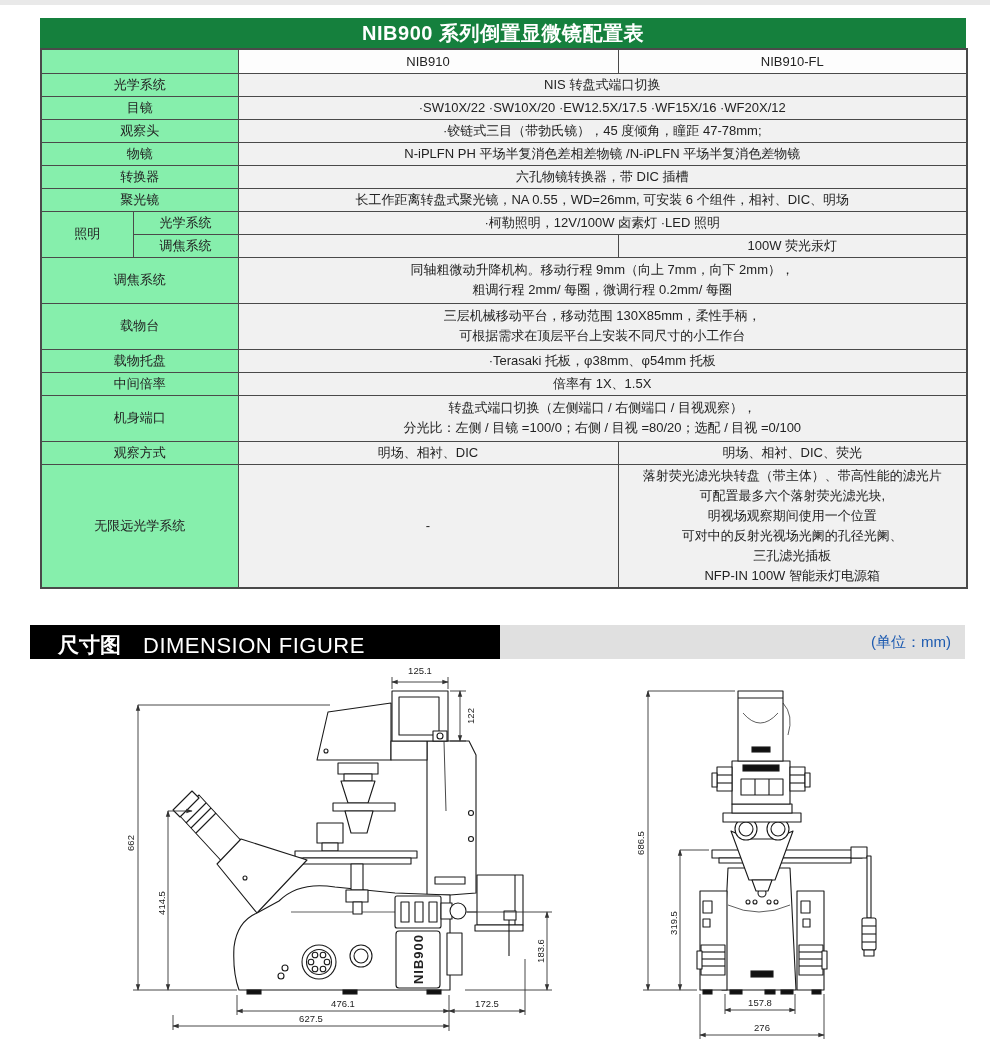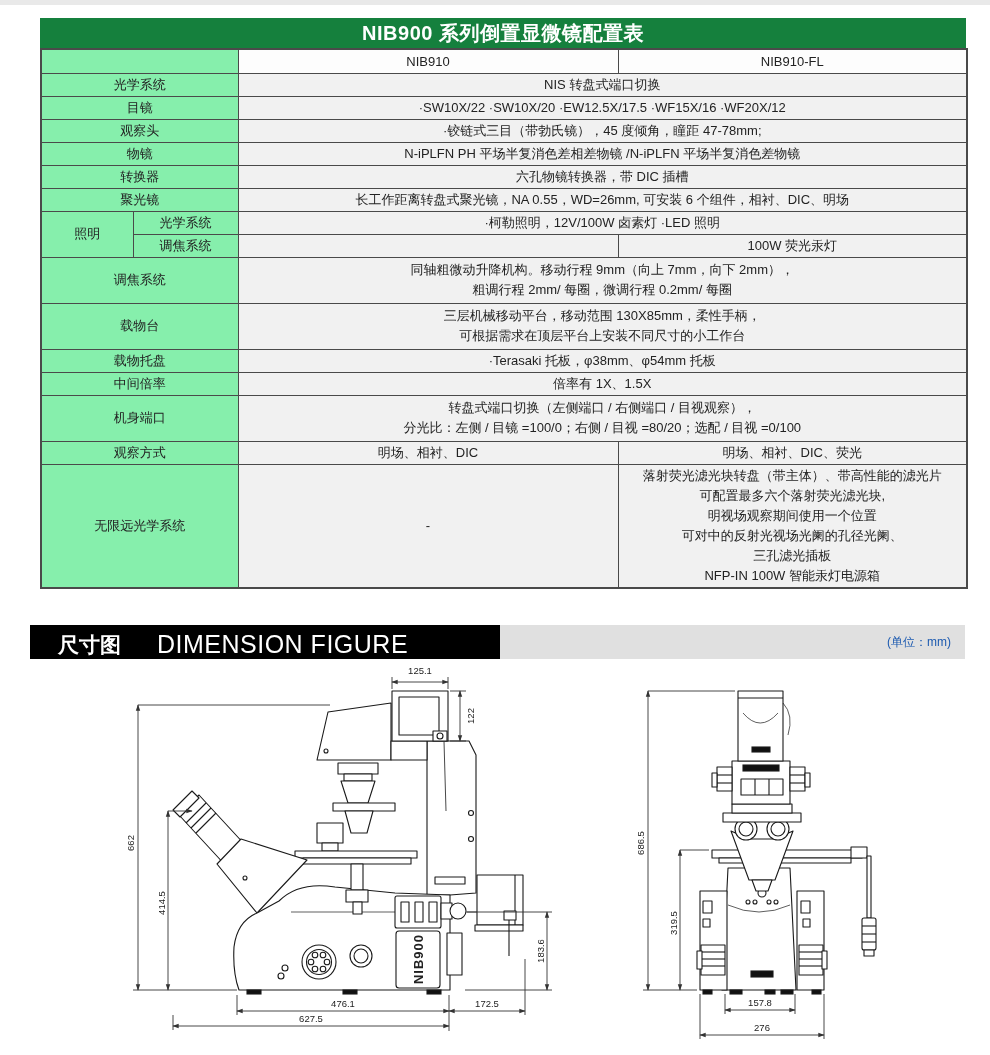--- a/index.html
+++ b/index.html
@@ -17,23 +17,23 @@
     padding:0 4px;overflow:hidden;}
   td.lbl{background:#86efac;}
   td.mod{background:#fdfdfd;}
   td.val{background:#f1f1f1;white-space:pre-line;line-height:20px;}
   tr.h-mod{height:24px;} tr.h-s{height:23px;} tr.h-d{height:46px;} tr.h-xl{height:124px;}
 
   
   .dim-bar{position:absolute;top:625px;left:30px;width:935px;height:34px;display:flex;}
   .dim-bar .black{background:#000;color:#fff;width:470px;display:flex;align-items:flex-end;}
   .dim-bar .zh{font-size:21px;font-weight:bold;padding-left:28px;}
-  .dim-bar .en{font-size:25px;padding-left:36px;letter-spacing:.5px;}
+  .dim-bar .en{font-size:22px;padding-left:22px;letter-spacing:.5px;}
   .dim-bar .gray{background:#e0e0e0;flex:1;display:flex;align-items:center;justify-content:flex-end;}
-  .dim-bar .unit{color:#1c5ab0;font-size:12px;padding-right:14px;}
+  .dim-bar .unit{color:#1c5ab0;font-size:15px;padding-right:14px;}
 
   
   .fig{position:absolute;}
   svg .ln{stroke:#1a1a1a;stroke-width:1.1;fill:#fff;stroke-linejoin:round;}
   svg .lnf{stroke:#1a1a1a;stroke-width:1.1;fill:#111;}
   svg .thin{stroke:#1a1a1a;stroke-width:.7;fill:none;}
   svg .dim{stroke:#333;stroke-width:.9;fill:none;}
   svg text.dt{font-family:"Liberation Sans","DejaVu Sans",sans-serif;font-size:9.5px;fill:#222;}
   svg text.mdl{font-family:"Liberation Sans","DejaVu Sans",sans-serif;font-size:13px;font-weight:bold;fill:#222;letter-spacing:1px;}
 </style>

